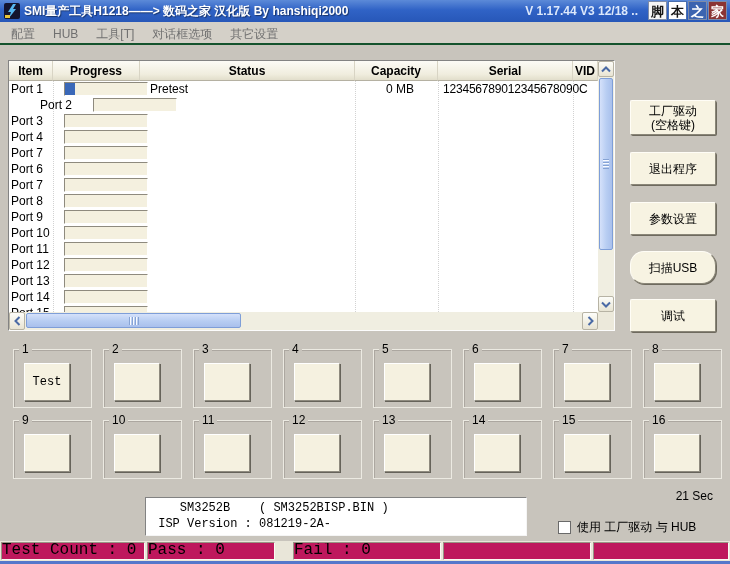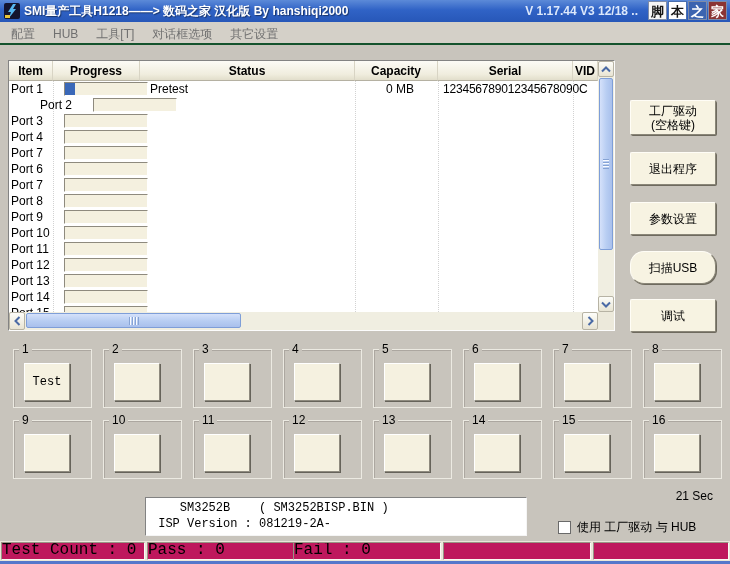--- a/index.html
+++ b/index.html
@@ -360,20 +360,20 @@
 
   <span class="timer">21 Sec</span>
 
   <div class="chkrow">
     <div class="chkbox"></div>
     <span class="chklabel">使用 工厂驱动 与 HUB</span>
   </div>
 
   <div class="statusbar">
       <div class="spanel" style="left: 1px; width: 144px;">Test Count : 0</div>
-      <div class="spanel" style="left: 147px; width: 148px;">Pass : 0</div>
+      <div class="spanel" style="left: 147px; width: 128px;">Pass : 0</div>
       <div class="spanel" style="left: 293px; width: 148px;">Fail : 0</div>
       <div class="spanel" style="left: 443px; width: 148px;"></div>
       <div class="spanel" style="left: 593px; width: 136px;"></div>
     </div>
   <div class="winborder"></div>
 
 </div>
 
 </body></html>

